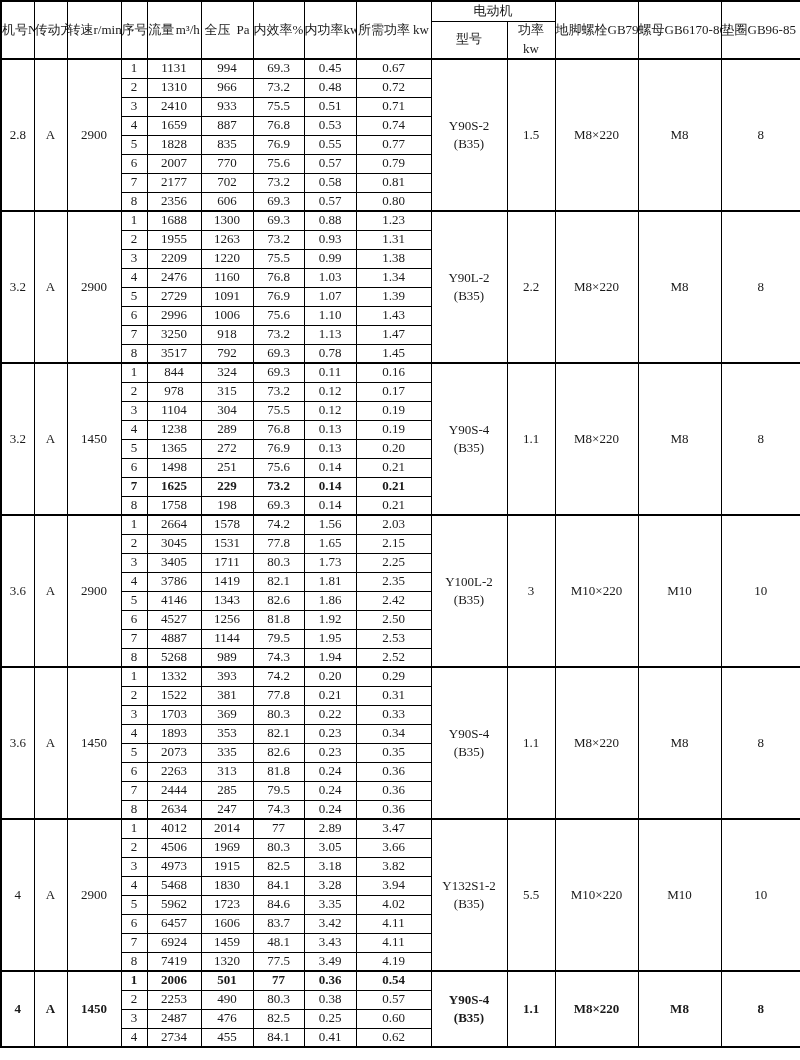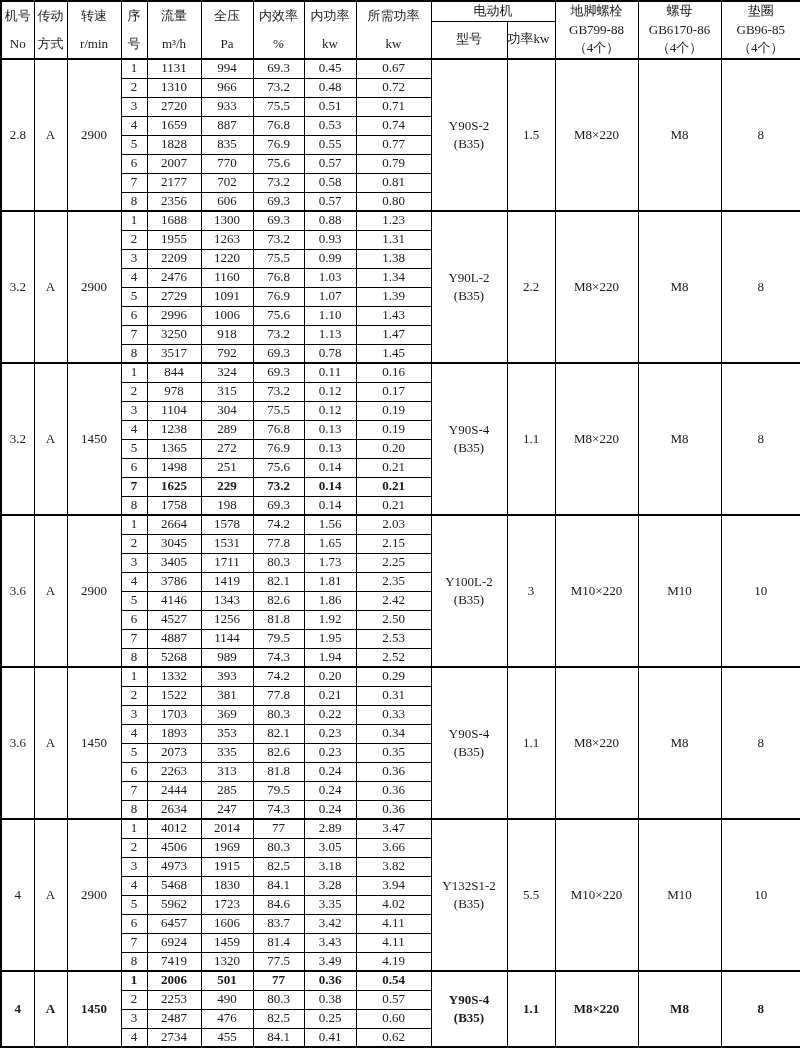--- a/index.html
+++ b/index.html
@@ -28,29 +28,29 @@
     line-height: 1.15;
     overflow: hidden;
     white-space: nowrap;
   }
   thead tr.hrow1 { height: 20px; }
   thead tr.hrow2 { height: 38px; }
   thead th { border-bottom: 2px solid #000; }
   thead th.motor-group { border-bottom: 1px solid #000; margin-top: 45px; }
   .vwrap {
     display: flex;
-    flex-direction: column;
+    flex-direction: row;
     justify-content: space-around;
     align-items: center;
     height: 56px;
   }
   .vwrap2 {
     display: flex;
-    flex-direction: row;
-    justify-content: flex-start;
+    flex-direction: column;
+    justify-content: space-between;
     align-items: center;
     height: 50px;
   }
   .u-no { }
   tbody tr { height: 19px; }
   tbody td { font-size: 13px; }
   tr.block-start td { border-top: 2px solid #000; }
   tr.bold-row td { font-weight: bold; }
   td[data-name="motor-model-cell"] div { line-height: 1.4; }
 </style>
@@ -186,21 +186,21 @@
       <tr data-name="table-row">
         <td data-name="seq-cell">2</td>
         <td data-name="flow-cell">1310</td>
         <td data-name="pressure-cell">966</td>
         <td data-name="efficiency-cell">73.2</td>
         <td data-name="internal-power-cell">0.48</td>
         <td data-name="required-power-cell">0.72</td>
       </tr>
       <tr data-name="table-row">
         <td data-name="seq-cell">3</td>
-        <td data-name="flow-cell">2720</td>
+        <td data-name="flow-cell">2410</td>
         <td data-name="pressure-cell">933</td>
         <td data-name="efficiency-cell">75.5</td>
         <td data-name="internal-power-cell">0.51</td>
         <td data-name="required-power-cell">0.71</td>
       </tr>
       <tr data-name="table-row">
         <td data-name="seq-cell">4</td>
         <td data-name="flow-cell">1659</td>
         <td data-name="pressure-cell">887</td>
         <td data-name="efficiency-cell">76.8</td>
@@ -595,21 +595,21 @@
         <td data-name="flow-cell">6457</td>
         <td data-name="pressure-cell">1606</td>
         <td data-name="efficiency-cell">83.7</td>
         <td data-name="internal-power-cell">3.42</td>
         <td data-name="required-power-cell">4.11</td>
       </tr>
       <tr data-name="table-row">
         <td data-name="seq-cell">7</td>
         <td data-name="flow-cell">6924</td>
         <td data-name="pressure-cell">1459</td>
-        <td data-name="efficiency-cell">81.4</td>
+        <td data-name="efficiency-cell">48.1</td>
         <td data-name="internal-power-cell">3.43</td>
         <td data-name="required-power-cell">4.11</td>
       </tr>
       <tr data-name="table-row">
         <td data-name="seq-cell">8</td>
         <td data-name="flow-cell">7419</td>
         <td data-name="pressure-cell">1320</td>
         <td data-name="efficiency-cell">77.5</td>
         <td data-name="internal-power-cell">3.49</td>
         <td data-name="required-power-cell">4.19</td>

